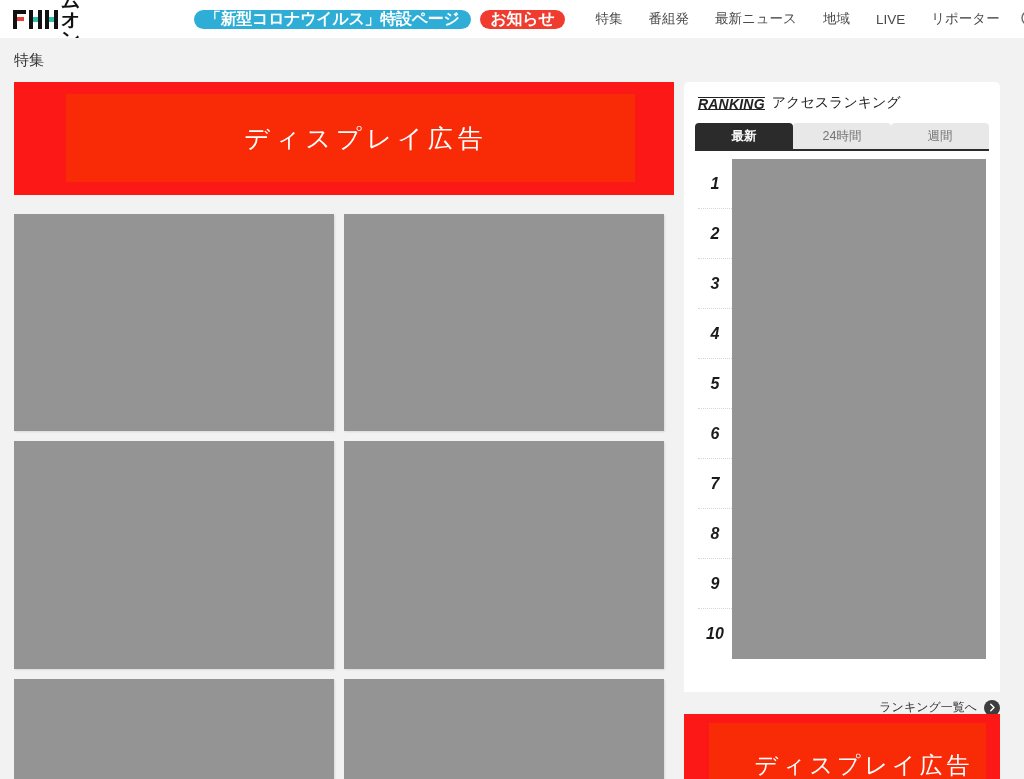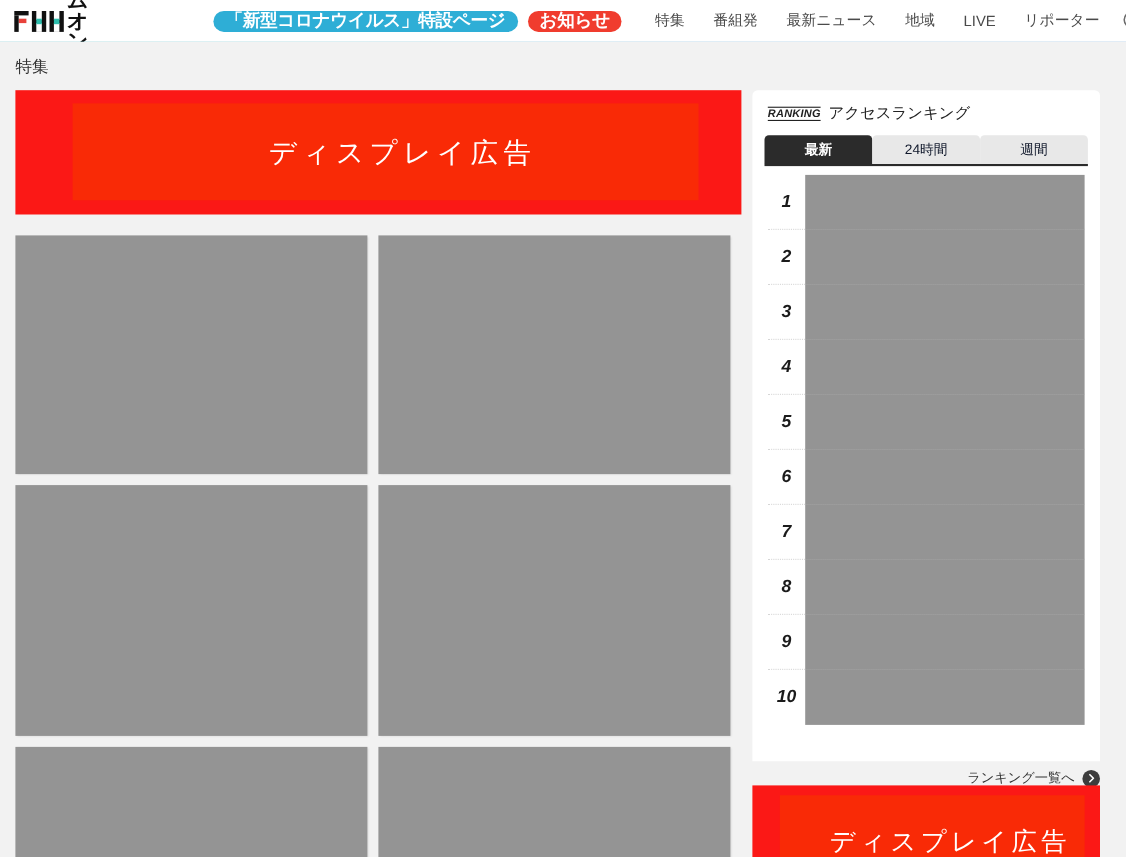--- a/index.html
+++ b/index.html
@@ -213,21 +213,21 @@
     border-radius: 5px 5px 0 0;
     overflow: hidden;
   }
   .rank-head {
     display: flex;
     align-items: center;
     gap: 7px;
     padding: 12px 0 0 14px;
   }
   .rank-badge {
-    font-size: 10px;
+    font-size: 14px;
     font-weight: 700;
     font-style: italic;
     letter-spacing: 0.2px;
     color: #222;
     border-top: 1.5px solid #222;
     border-bottom: 1.5px solid #222;
     padding: 1px 0 0 0;
     line-height: 10px;
   }
   .rank-title {
@@ -244,21 +244,21 @@
   }
   .rank-tab {
     flex: 1;
     height: 26px;
     display: flex;
     align-items: center;
     justify-content: center;
     font-size: 12.5px;
     border-radius: 4px 4px 0 0;
     background: #e8e8e8;
-    color: #0f172a;
+    color: #737373;
     cursor: pointer;
   }
   .rank-tab.active {
     background: #2b2b2b;
     color: #ffffff;
     font-weight: 700;
   }
 
   .rank-list {
     position: relative;

